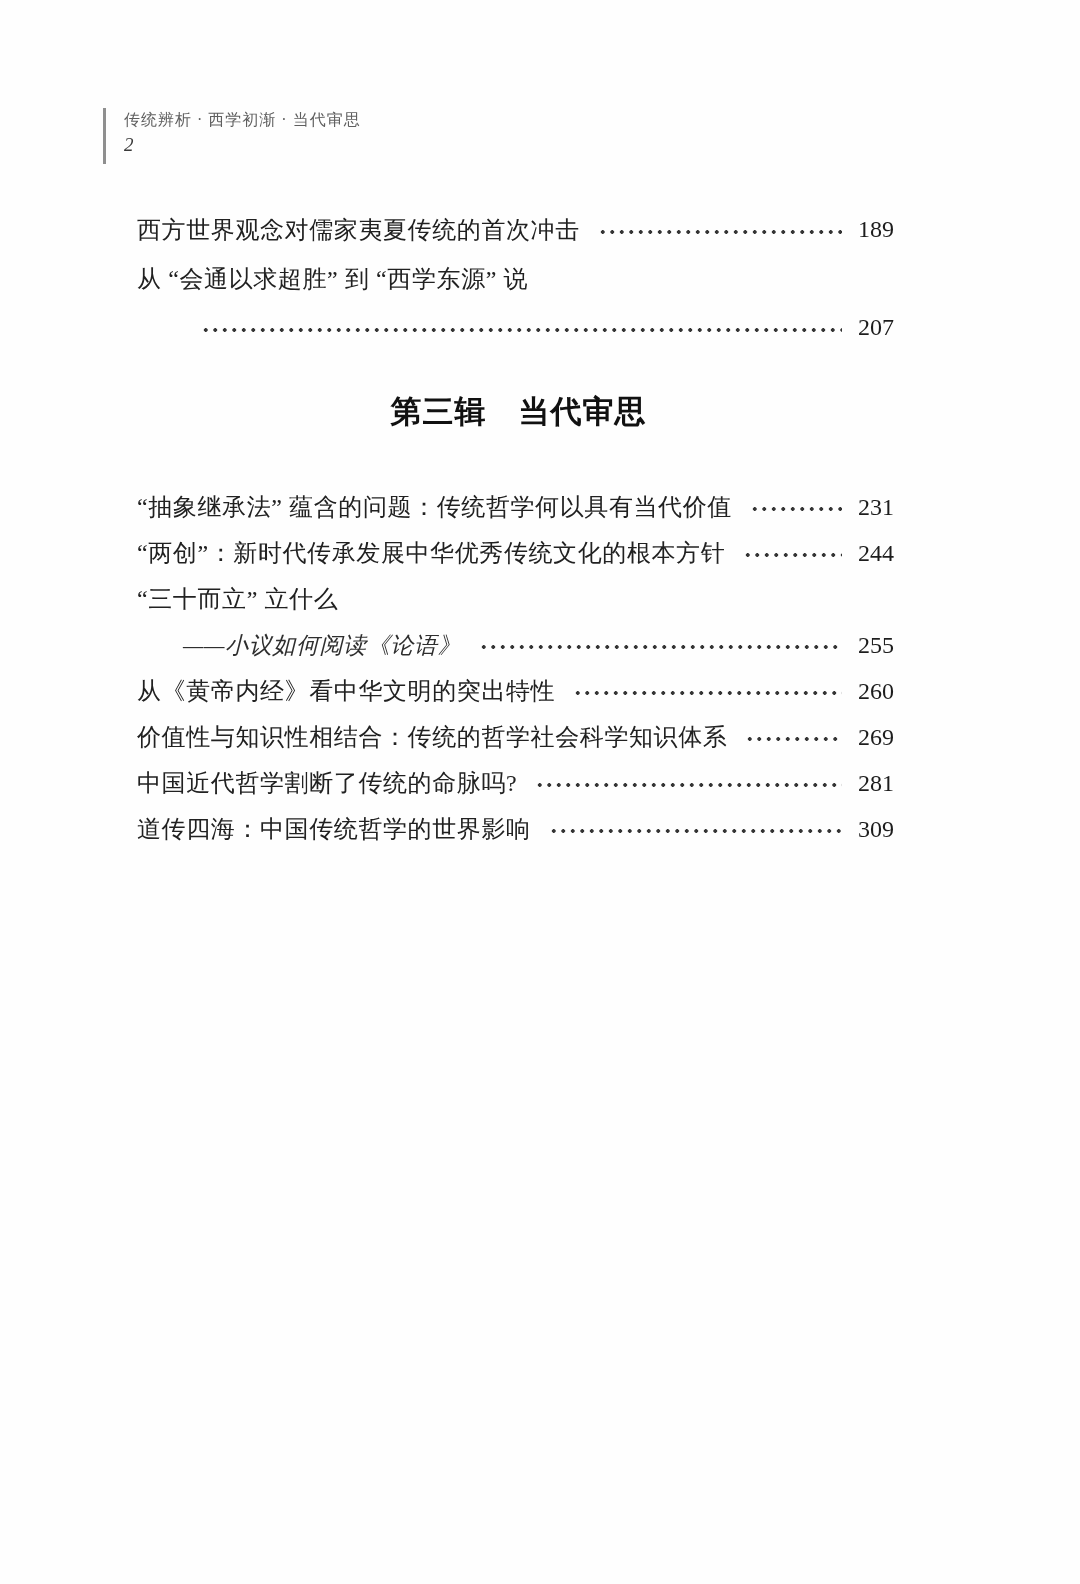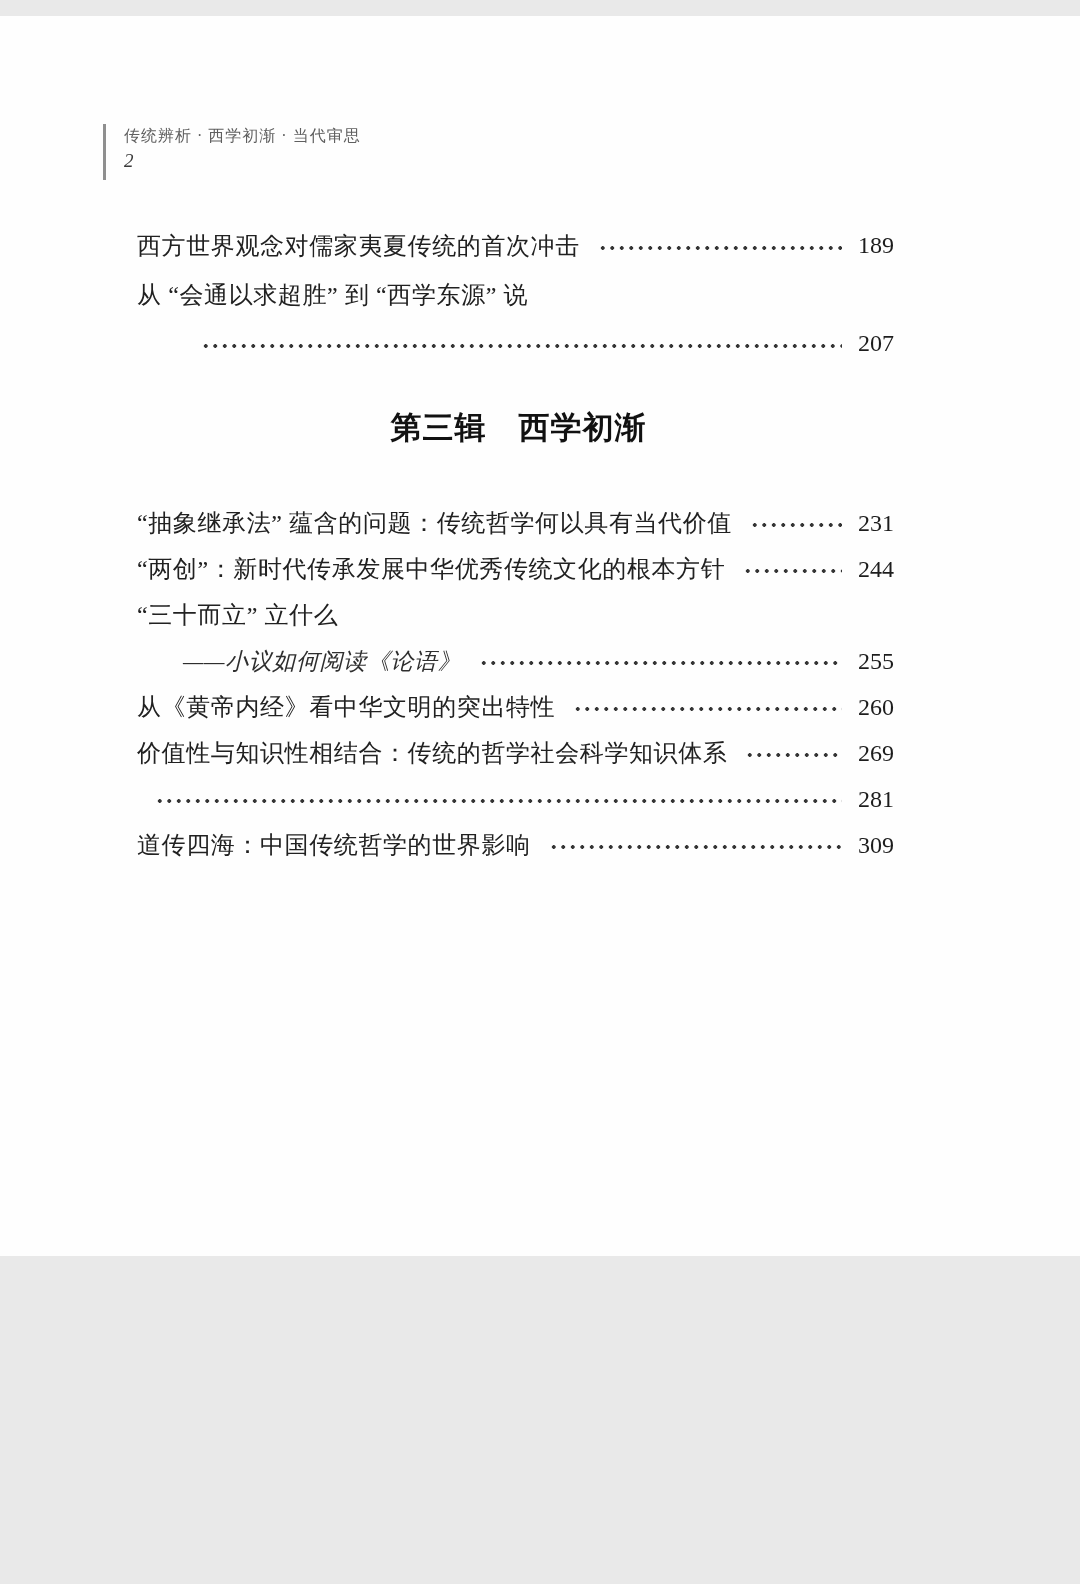--- a/index.html
+++ b/index.html
@@ -3,22 +3,22 @@
 <meta charset="utf-8">
 <style>
   html, body {
     margin: 0;
     padding: 0;
     background: #e9e9e9;
   }
   .page {
     position: relative;
     width: 1080px;
-    height: 1240px;
-    margin: 16px auto;
+    height: 1584px;
+    margin: 0 auto;
     background: #fefefe;
     font-family: "Liberation Serif", "DejaVu Serif", serif;
     color: #262626;
     overflow: hidden;
   }
 
   
   .running-header {
     position: absolute;
     top: 108px;
@@ -117,21 +117,21 @@
     </div>
     <div class="toc-row">
       <span class="toc-title">从 “会通以求超胜” 到 “西学东源” 说</span>
     </div>
     <div class="toc-row sub">
       <span class="leader"></span>
       <span class="toc-page">207</span>
     </div>
   </div>
 
-  <div class="section-heading">第三辑　西学初渐</div>
+  <div class="section-heading">第三辑　当代审思</div>
 
   <div class="toc-group toc-group-2">
     <div class="toc-row">
       <span class="toc-title">“抽象继承法” 蕴含的问题：传统哲学何以具有当代价值</span>
       <span class="leader"></span>
       <span class="toc-page">231</span>
     </div>
     <div class="toc-row">
       <span class="toc-title">“两创”：新时代传承发展中华优秀传统文化的根本方针</span>
       <span class="leader"></span>
@@ -149,20 +149,21 @@
       <span class="toc-title">从《黄帝内经》看中华文明的突出特性</span>
       <span class="leader"></span>
       <span class="toc-page">260</span>
     </div>
     <div class="toc-row">
       <span class="toc-title">价值性与知识性相结合：传统的哲学社会科学知识体系</span>
       <span class="leader"></span>
       <span class="toc-page">269</span>
     </div>
     <div class="toc-row">
+      <span class="toc-title">中国近代哲学割断了传统的命脉吗?</span>
       <span class="leader"></span>
       <span class="toc-page">281</span>
     </div>
     <div class="toc-row">
       <span class="toc-title">道传四海：中国传统哲学的世界影响</span>
       <span class="leader"></span>
       <span class="toc-page">309</span>
     </div>
   </div>
 

